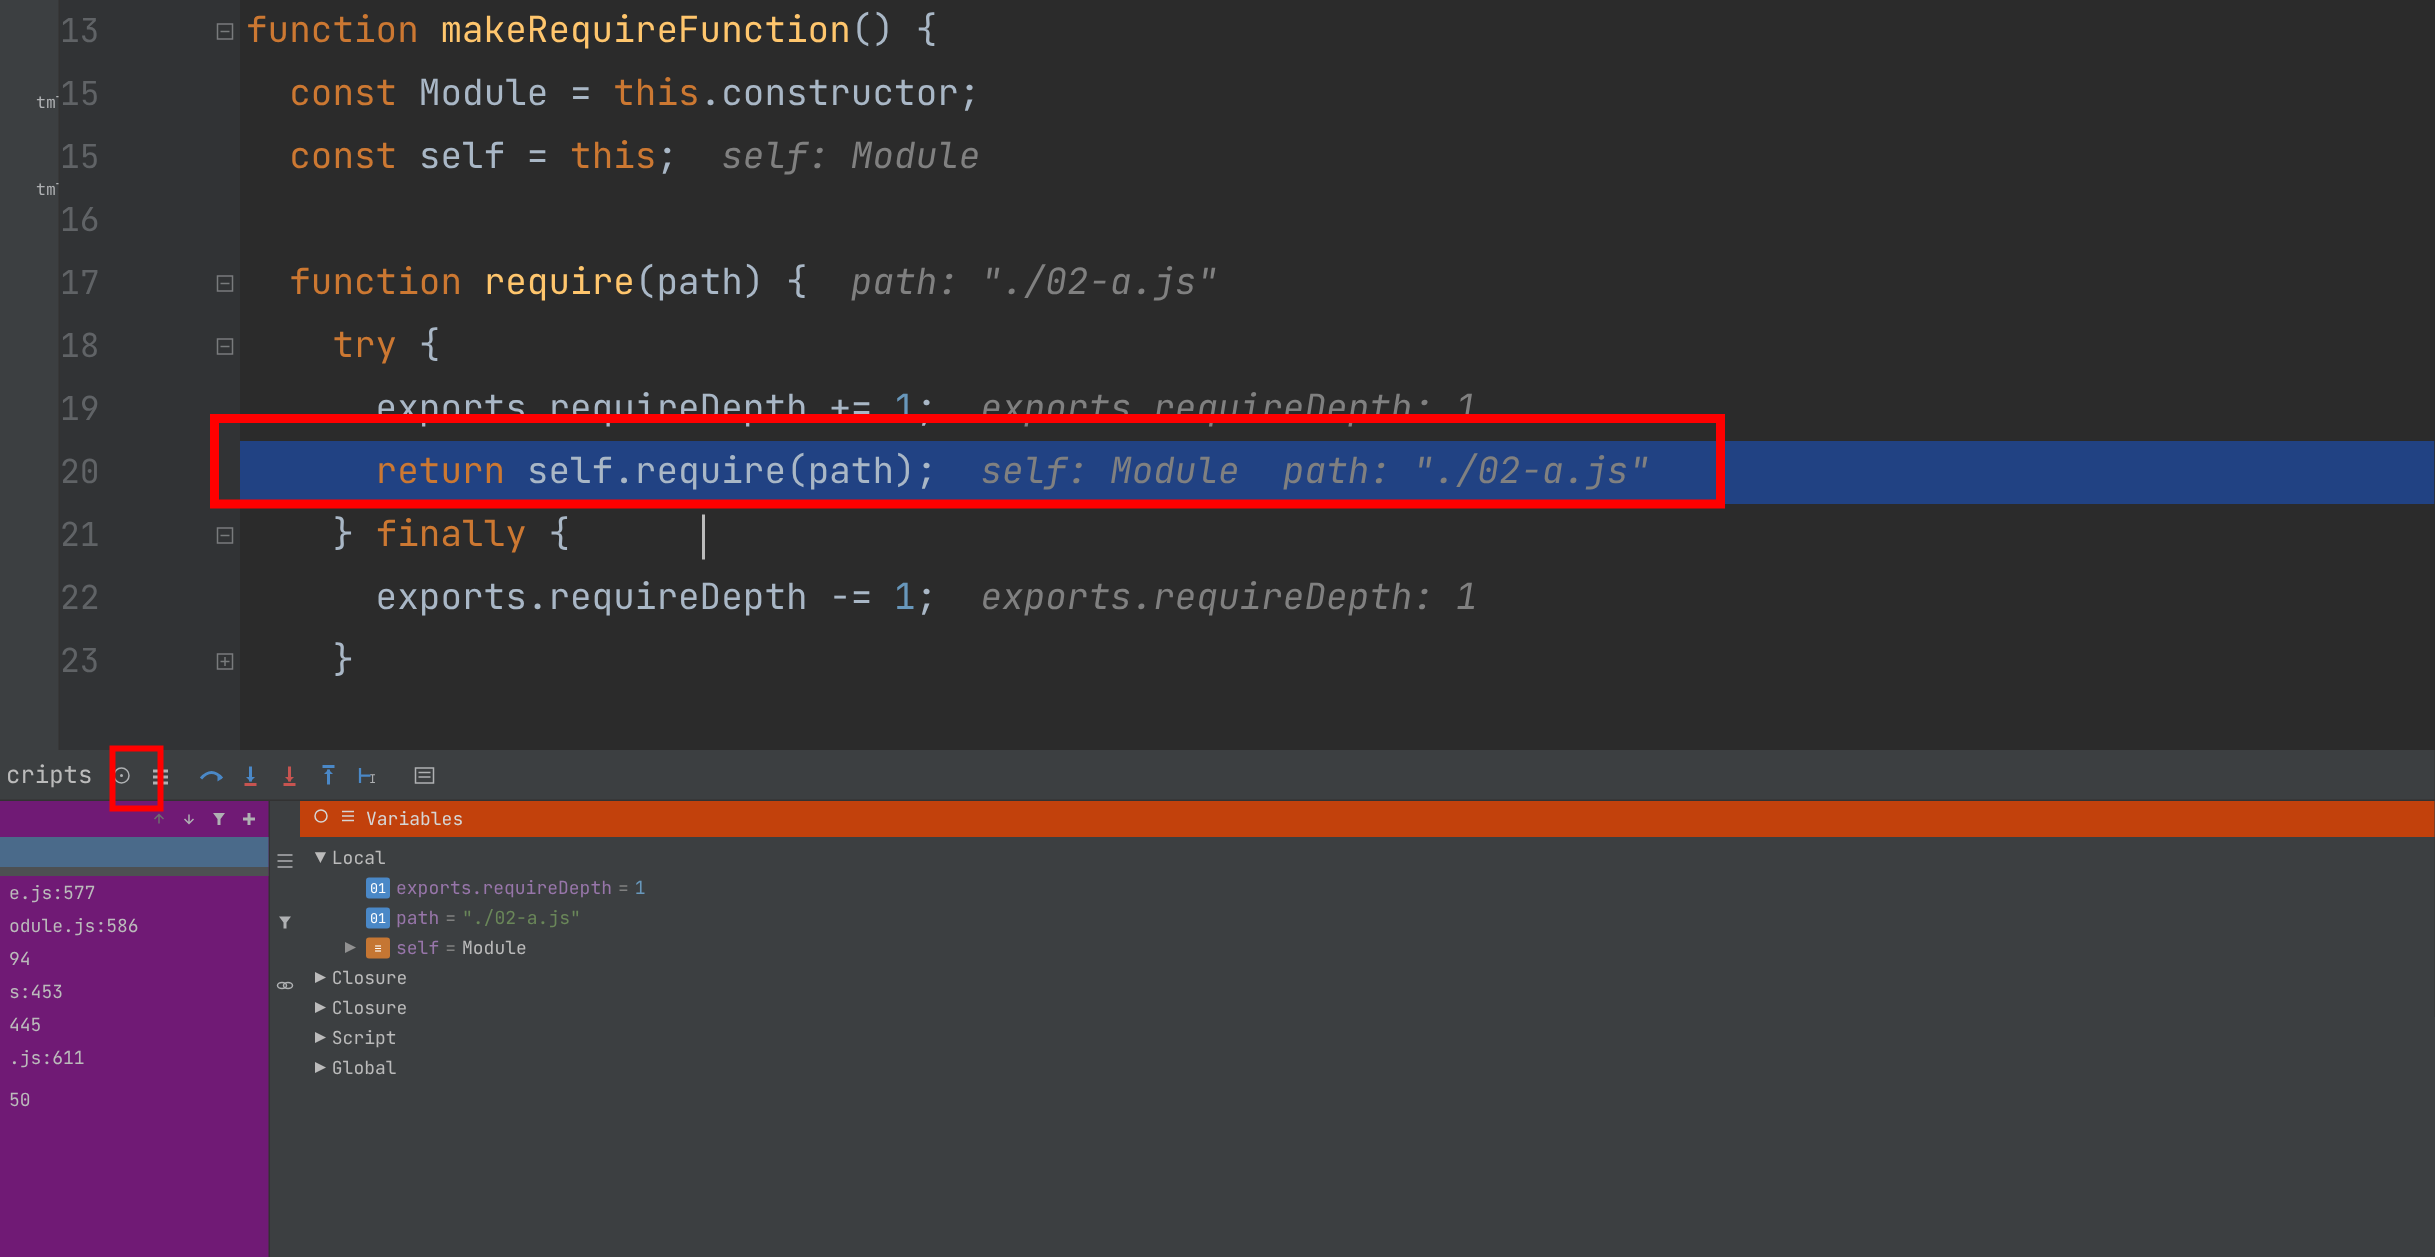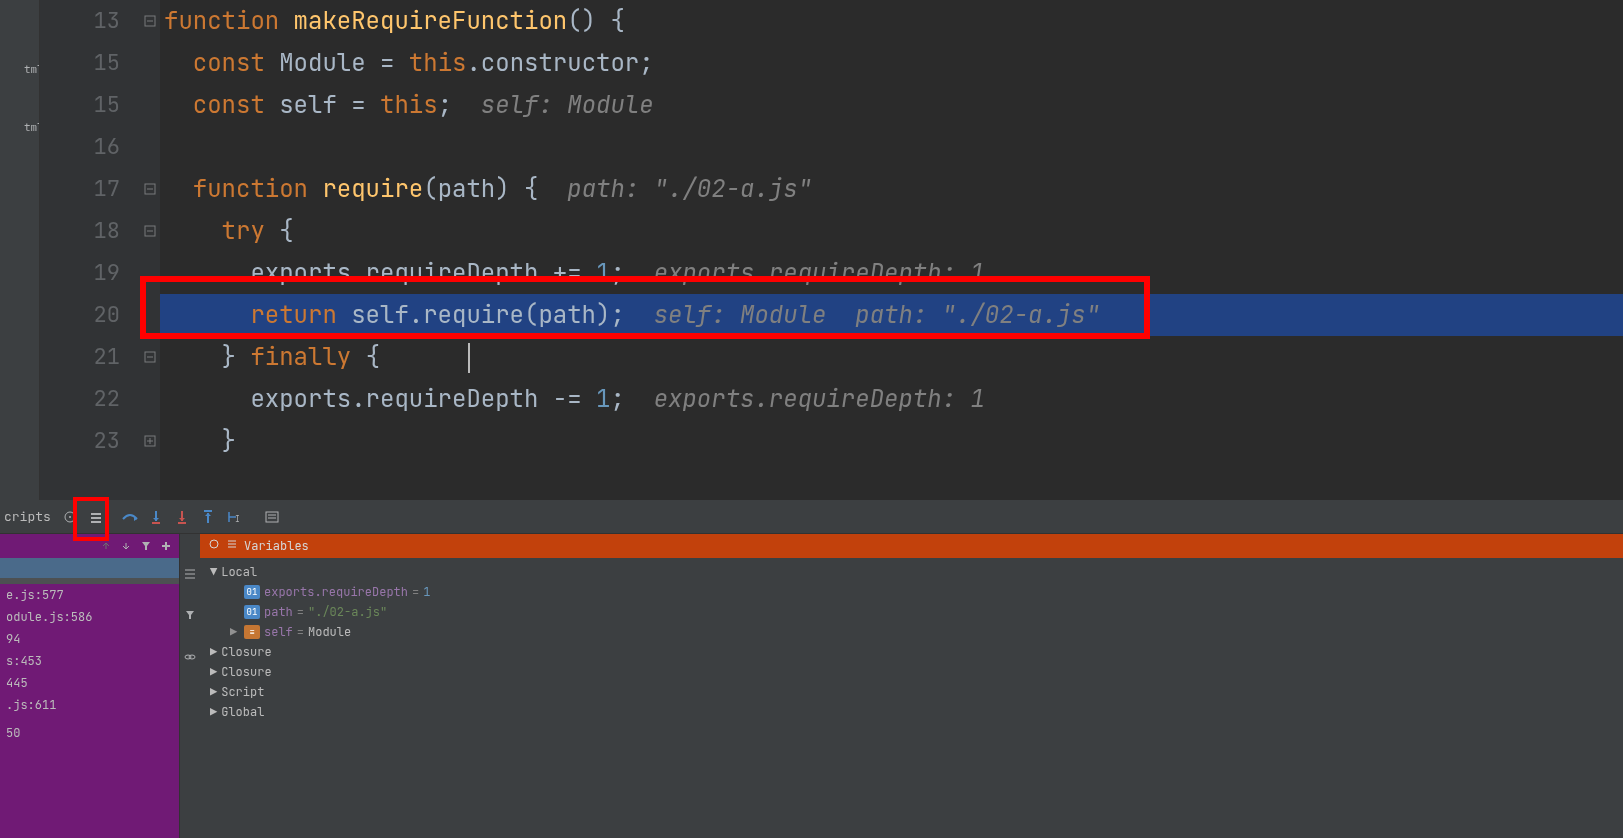--- a/index.html
+++ b/index.html
@@ -44,21 +44,20 @@
     background: #2b2b2b;
     overflow: hidden;
   }
   .gutter {
     position: absolute;
     left: 0;
     top: 0;
     width: 100px;
     height: 100%;
     background: #313335;
-    text-align: right;
     padding-right: 20px;
   }
   .line-number {
     height: 42px;
     line-height: 42px;
     color: #606366;
     font-size: 22px;
   }
   .fold-column {
     position: absolute;
@@ -155,21 +154,21 @@
   }
   .toolbar-btn {
     width: 22px;
     height: 22px;
     display: flex;
     align-items: center;
     justify-content: center;
     cursor: pointer;
   }
   .toolbar-label {
-    font-size: 13px;
+    font-size: 16px;
     color: #bbbbbb;
     margin-right: 4px;
   }
   
   .debug-body {
     display: flex;
     height: calc(100% - 34px);
   }
   .frames-panel {
     width: 180px;

